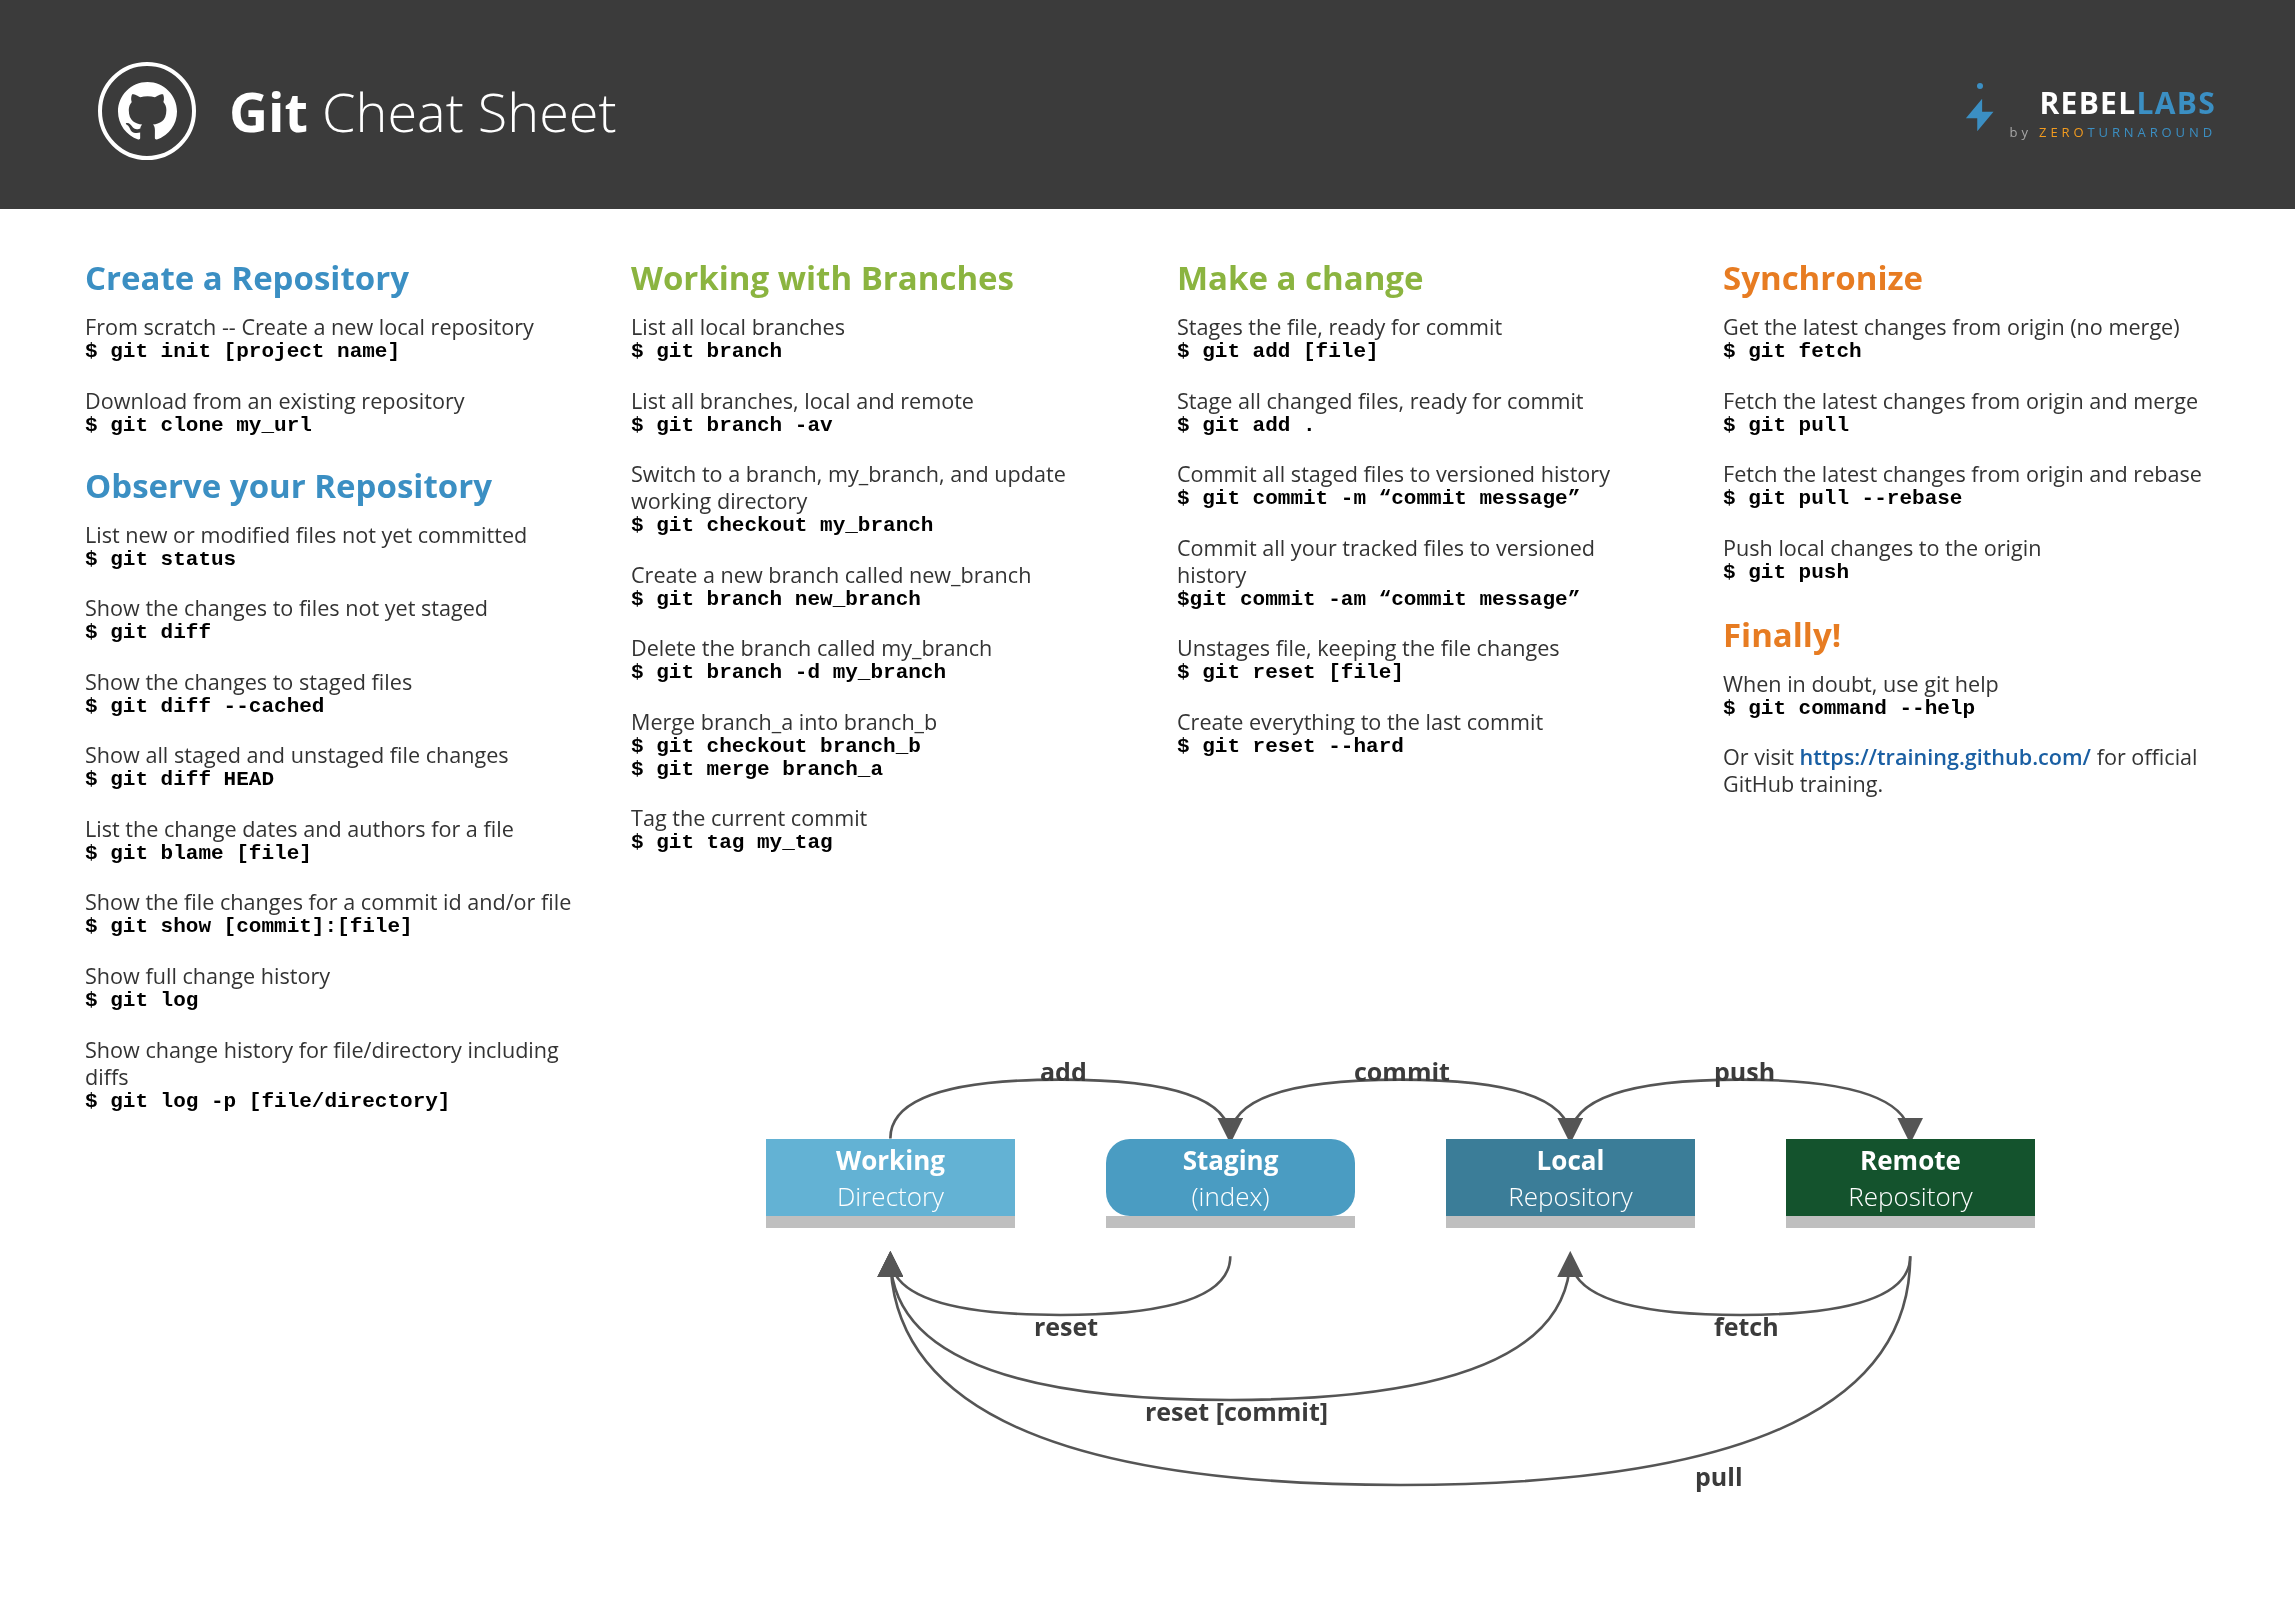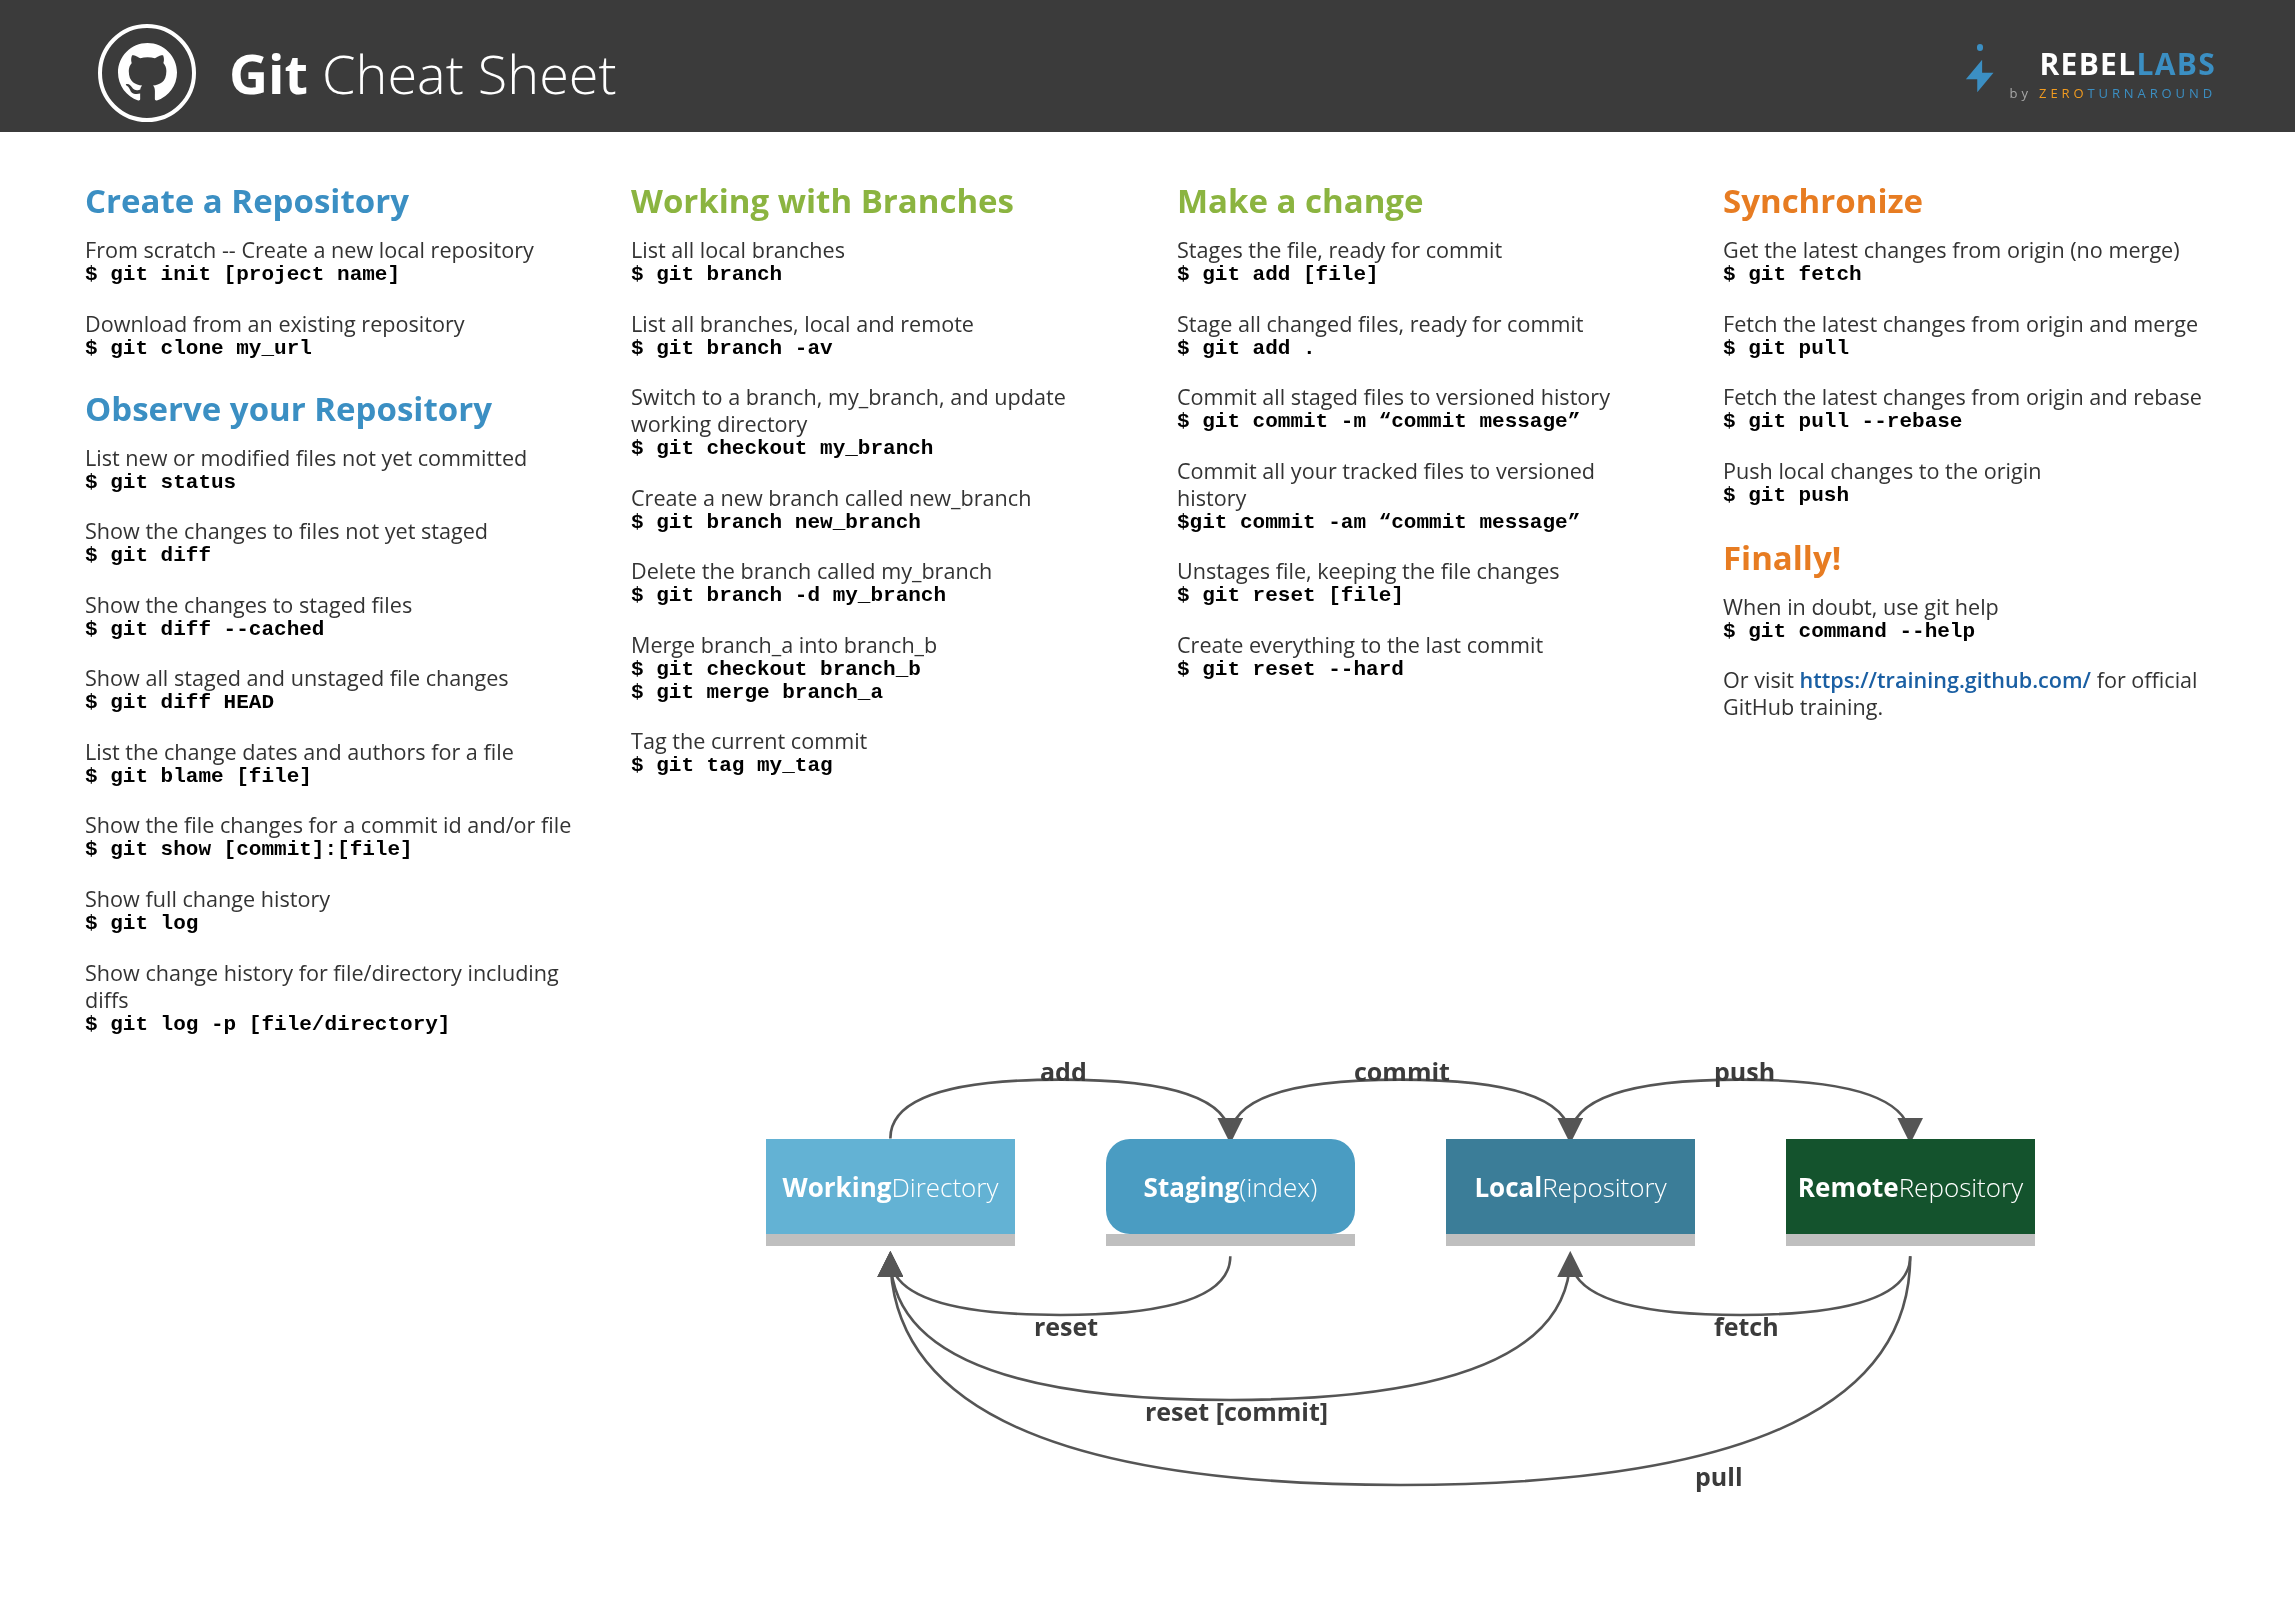--- a/index.html
+++ b/index.html
@@ -6,21 +6,21 @@
   body {
     font-family: "Segoe UI", "Open Sans", Arial, sans-serif;
     background: #fff;
     color: #222;
     width: 2295px;
     height: 1623px;
     overflow: hidden;
   }
   .header {
     background: #3b3b3b;
-    height: 132px;
+    height: 209px;
     display: flex;
     align-items: center;
     justify-content: space-between;
     padding: 13px 79px 0 98px;
   }
   .header-left {
     display: flex;
     align-items: center;
     gap: 33px;
   }
@@ -61,22 +61,22 @@
 
   .diagram {
     position: absolute;
     left: 687px;
     top: 1060px;
     width: 1505px;
     height: 523px;
   }
   .box {
     position: absolute;
-    width: 249px; height: 95px;
-    display: flex; flex-direction: row; align-items: center; justify-content: center;
+    width: 249px; height: 77px;
+    display: flex; flex-direction: column; align-items: center; justify-content: center;
     color: #fff;
     font-size: 26px;
     top: 79px;
   }
   .box .b1 { font-weight: 700; }
   .box .b2 { font-weight: 300; }
   .box::after { content:""; position:absolute; left:0; right:0; bottom:-11.8px; height:11.8px; background: rgba(0,0,0,0.25); }
   .wd { left: 79px;  background:#63b2d4; }
   .st { left: 419px;  background:#4a9cc2;border-radius:24px; }
   .lc { left: 759px; background:#3b7d98; }

